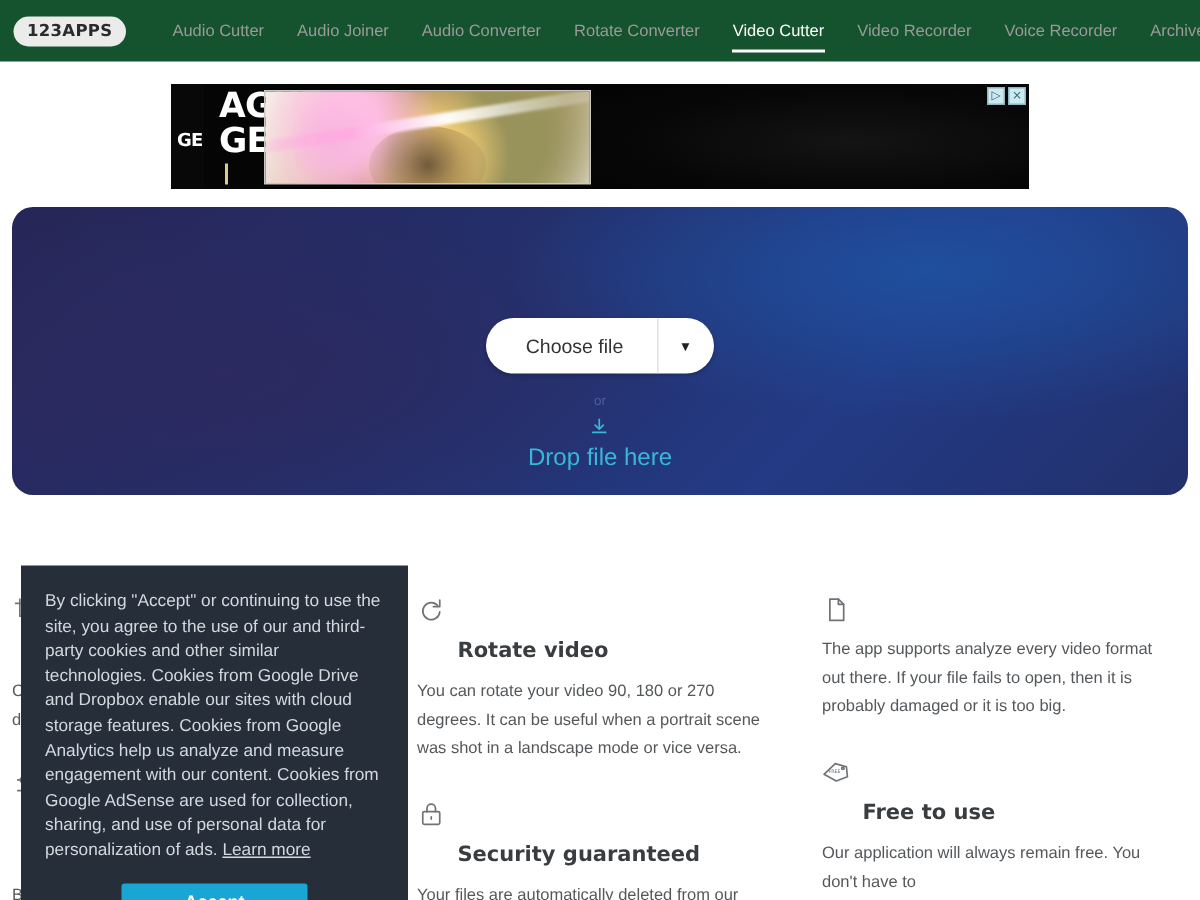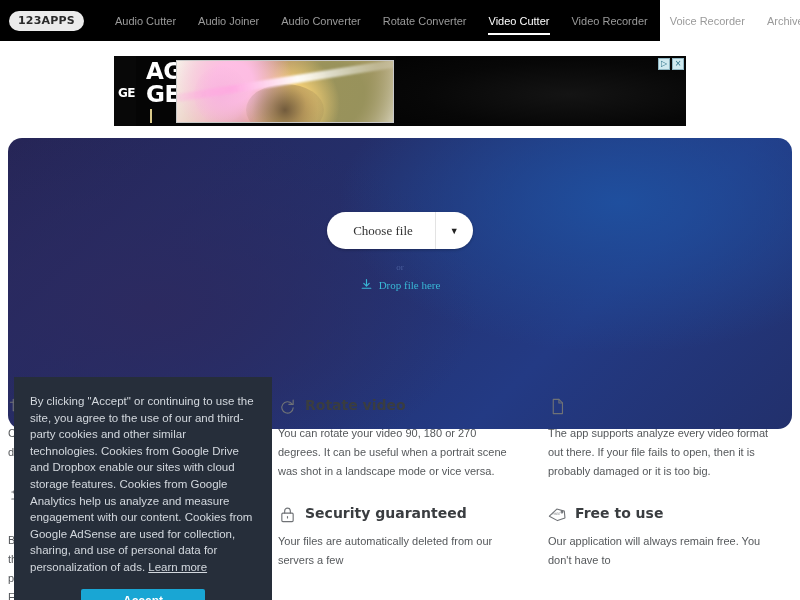--- a/index.html
+++ b/index.html
@@ -7,22 +7,22 @@
     width: 800px; height: 600px;
     overflow: hidden;
     background: #ffffff;
     font-family: "Liberation Sans", sans-serif;
     -webkit-font-smoothing: antialiased;
   }
 
   
   .topnav {
     position: absolute; top: 0; left: 0;
-    width: 660px; height: 41px;
-    background: #000000;
+    width: 800px; height: 41px;
+    background: #14532d;
     display: flex; align-items: center;
   }
   .logo {
     margin-left: 9px;
     background: #ebebeb;
     color: #2b2b2b;
     font-size: 11px;
     font-weight: bold;
     letter-spacing: 0.2px;
     border-radius: 11px;
@@ -130,28 +130,27 @@
     display: flex; align-items: center; justify-content: center;
     font-size: 8px; color: #2a6f85; line-height: 10px;
     font-family: "DejaVu Sans", sans-serif;
     cursor: pointer;
   }
 
   
   .hero {
     position: absolute;
     top: 138px; left: 8px;
-    width: 784px; height: 291px;
+    width: 784px; height: 192px;
     border-radius: 14px;
     overflow: hidden;
     background:
       radial-gradient(ellipse 55% 80% at 78% 22%, #1f4f9e 0%, rgba(31,79,158,0) 65%),
       radial-gradient(ellipse 60% 90% at 18% 58%, #2c2a60 0%, rgba(44,42,96,0) 70%),
       linear-gradient(135deg, #262556 0%, #24306d 40%, #233a84 70%, #22306c 100%);
-    font-family: Liberation Serif, serif;
   }
   .hero-center {
     position: absolute; left: 0; right: 0; top: 74px;
     display: flex; flex-direction: column; align-items: center;
   }
   .choose-wrap {
     display: flex; align-items: stretch;
     background: #ffffff;
     border-radius: 22px;
     height: 37px;
@@ -173,22 +172,23 @@
     font-size: 9px;
   }
   .or-text {
     margin-top: 13px;
     color: #4a5f9e;
     font-size: 9px;
   }
   .drop-row {
     margin-top: 6px;
     display: flex; align-items: center; gap: 6px;
-    color: #39b8d6; font-size: 11px;
-    cursor: pointer;
+    color: #39b8d6; font-size: 16px;
+    cursor: pointer;
+    flex-direction: column;
   }
   .drop-icon { display: flex; align-items: center; }
 
   
   .features {
     position: absolute;
     top: 396px; left: 8px;
     width: 784px;
     display: grid;
     grid-template-columns: 1fr 1fr 1fr;
@@ -207,20 +207,21 @@
     display: flex; align-items: center; justify-content: center;
     color: #6f7276;
     margin-top: 1px;
   }
   .ftitle {
     font-size: 14px;
     font-weight: bold;
     color: #3a3d40;
     line-height: 19px;
     font-family: "DejaVu Sans", sans-serif;
+    margin-top: 29px;
   }
   .fdesc {
     margin-top: 8px;
     font-size: 11px;
     line-height: 19px;
     color: #55585b;
   }
 
   
   .cookie {

